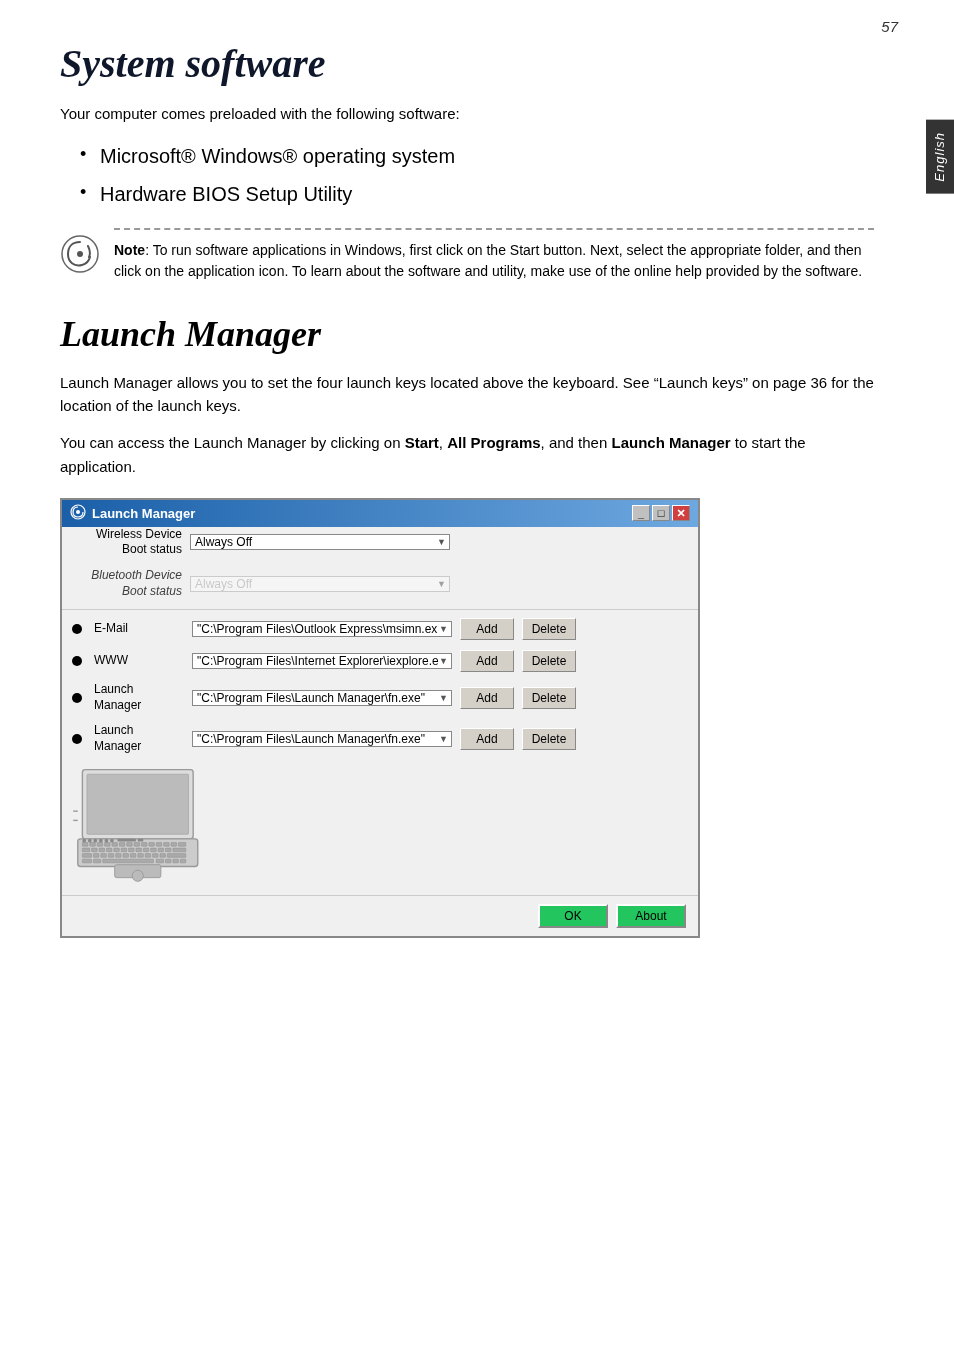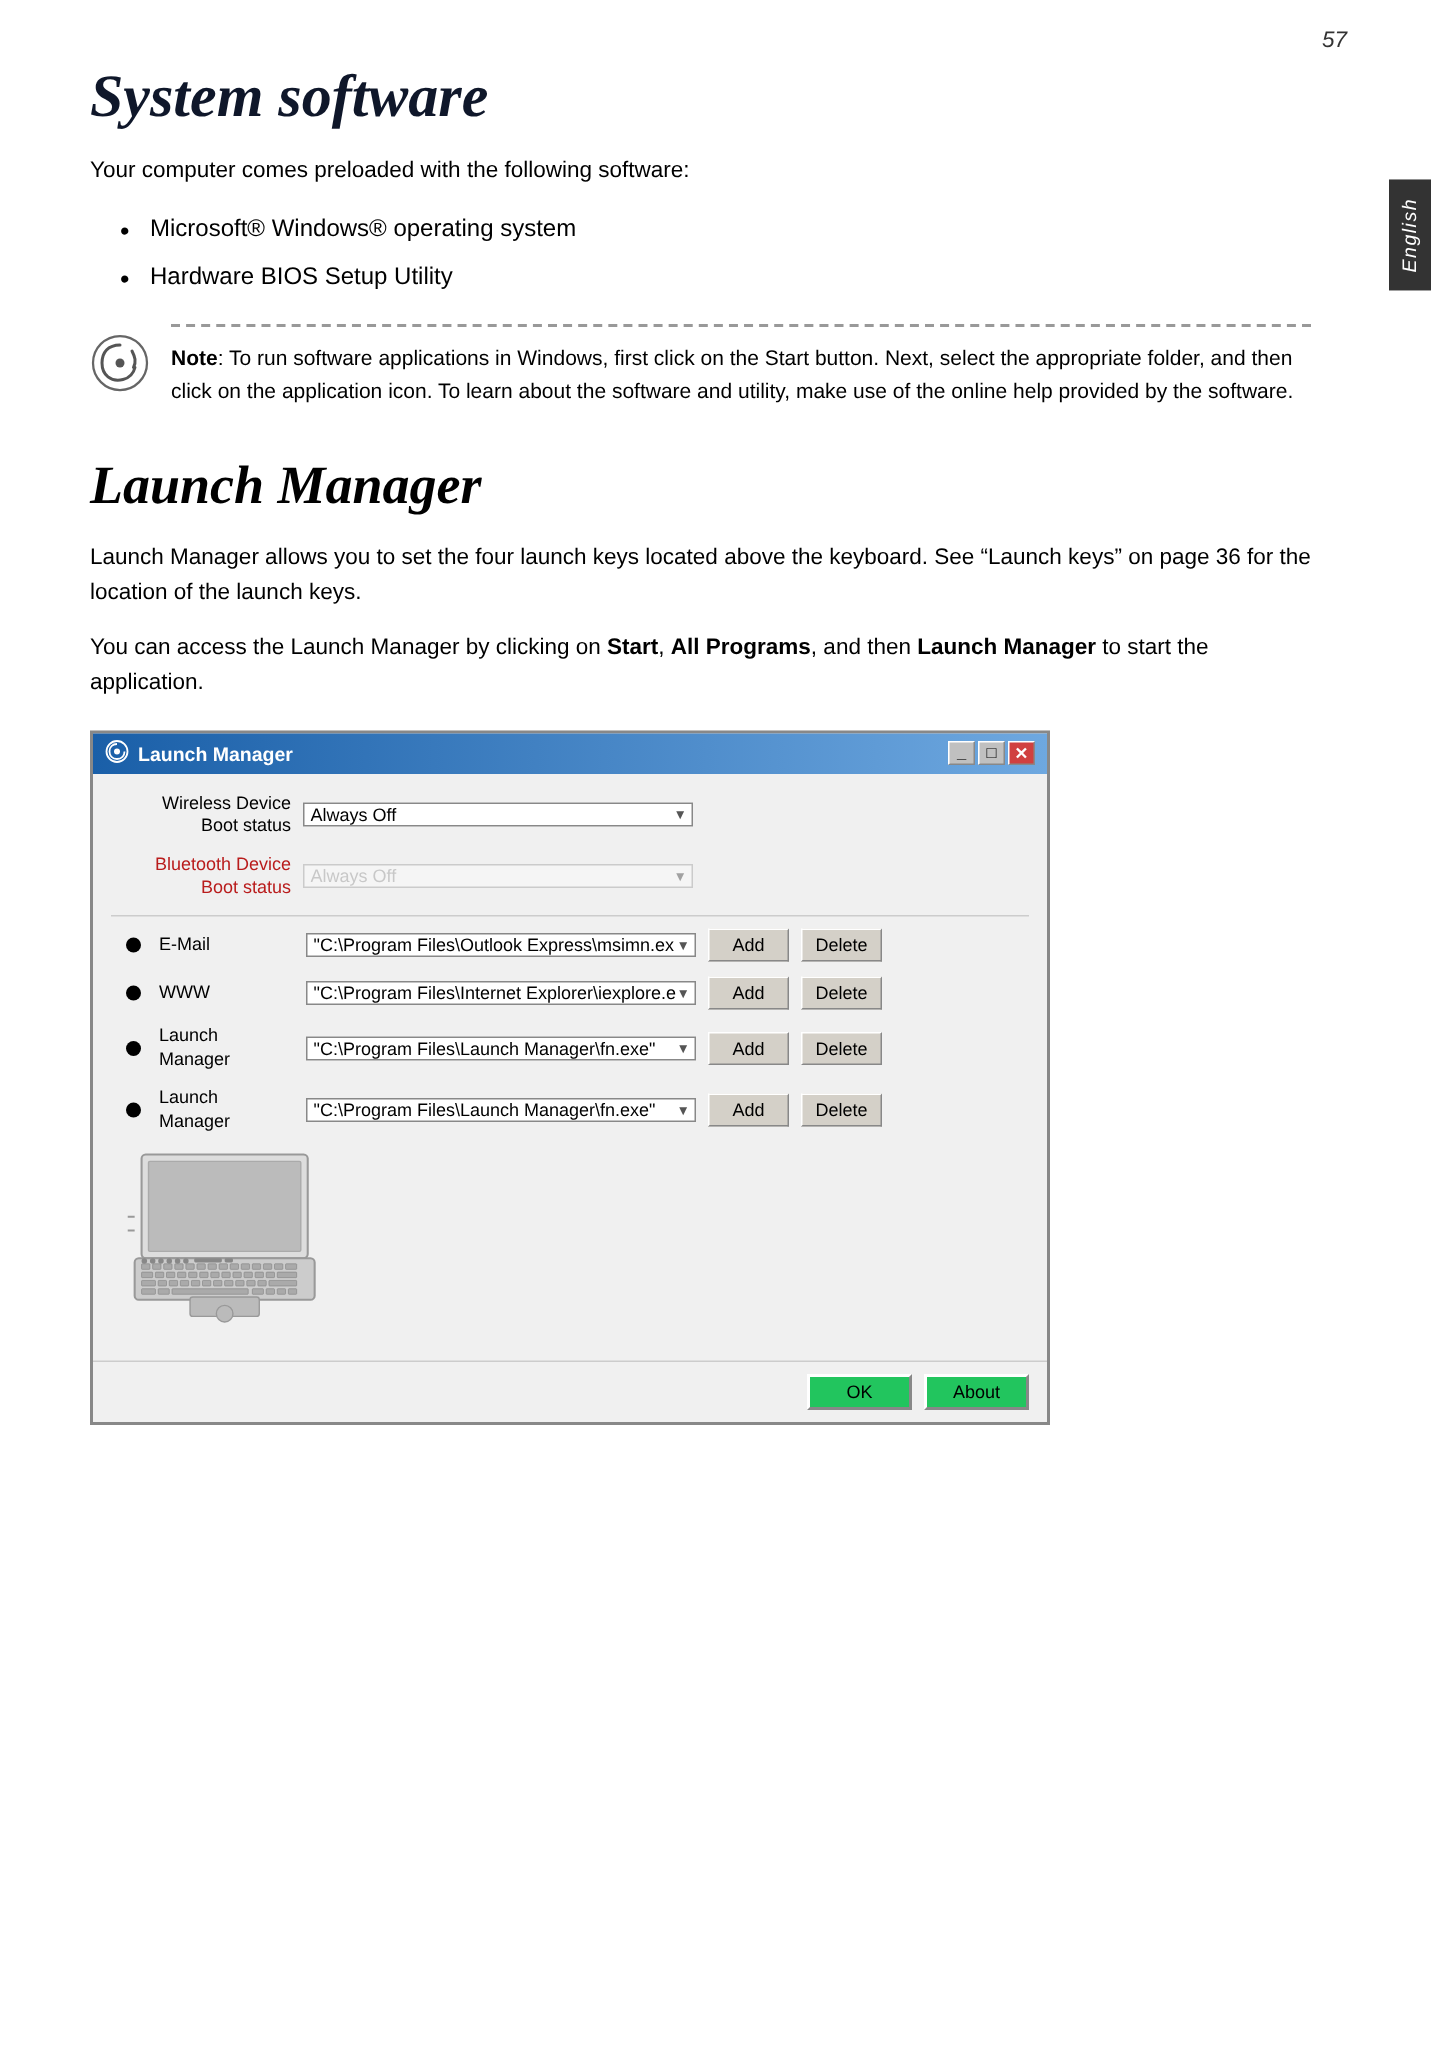--- a/index.html
+++ b/index.html
@@ -62,21 +62,21 @@
       line-height: 1.5;
     }
 
     
     .bullet-list {
       list-style: none;
       margin-left: 20px;
       margin-bottom: 20px;
     }
     .bullet-list li {
-      font-size: 16px;
+      font-size: 20px;
       margin-bottom: 10px;
       padding-left: 20px;
       position: relative;
       line-height: 1.4;
     }
     .bullet-list li::before {
       content: "•";
       position: absolute;
       left: 0;
       font-size: 18px;
@@ -170,41 +170,41 @@
       color: #000;
     }
     .win-btn.close-btn {
       background: #d04040;
       color: #fff;
       font-weight: bold;
     }
 
     .lm-body {
       background: #f0f0f0;
-      padding: 12px;
     }
 
     .lm-row {
       display: flex;
       align-items: center;
       margin-bottom: 10px;
       gap: 8px;
     }
     .lm-label {
       width: 120px;
       text-align: right;
       font-size: 12px;
       color: #555;
       line-height: 1.3;
     }
     .lm-label.active {
       color: #000;
     }
     .lm-label.inactive {
-      color: #b91c1c;
+      color: #404040;
+      font-style: italic;
     }
 
     .lm-select {
       width: 260px;
       height: 16px;
       background: #fff;
       border: 1px solid #888;
       font-size: 12px;
       padding: 0 4px;
       appearance: none;

